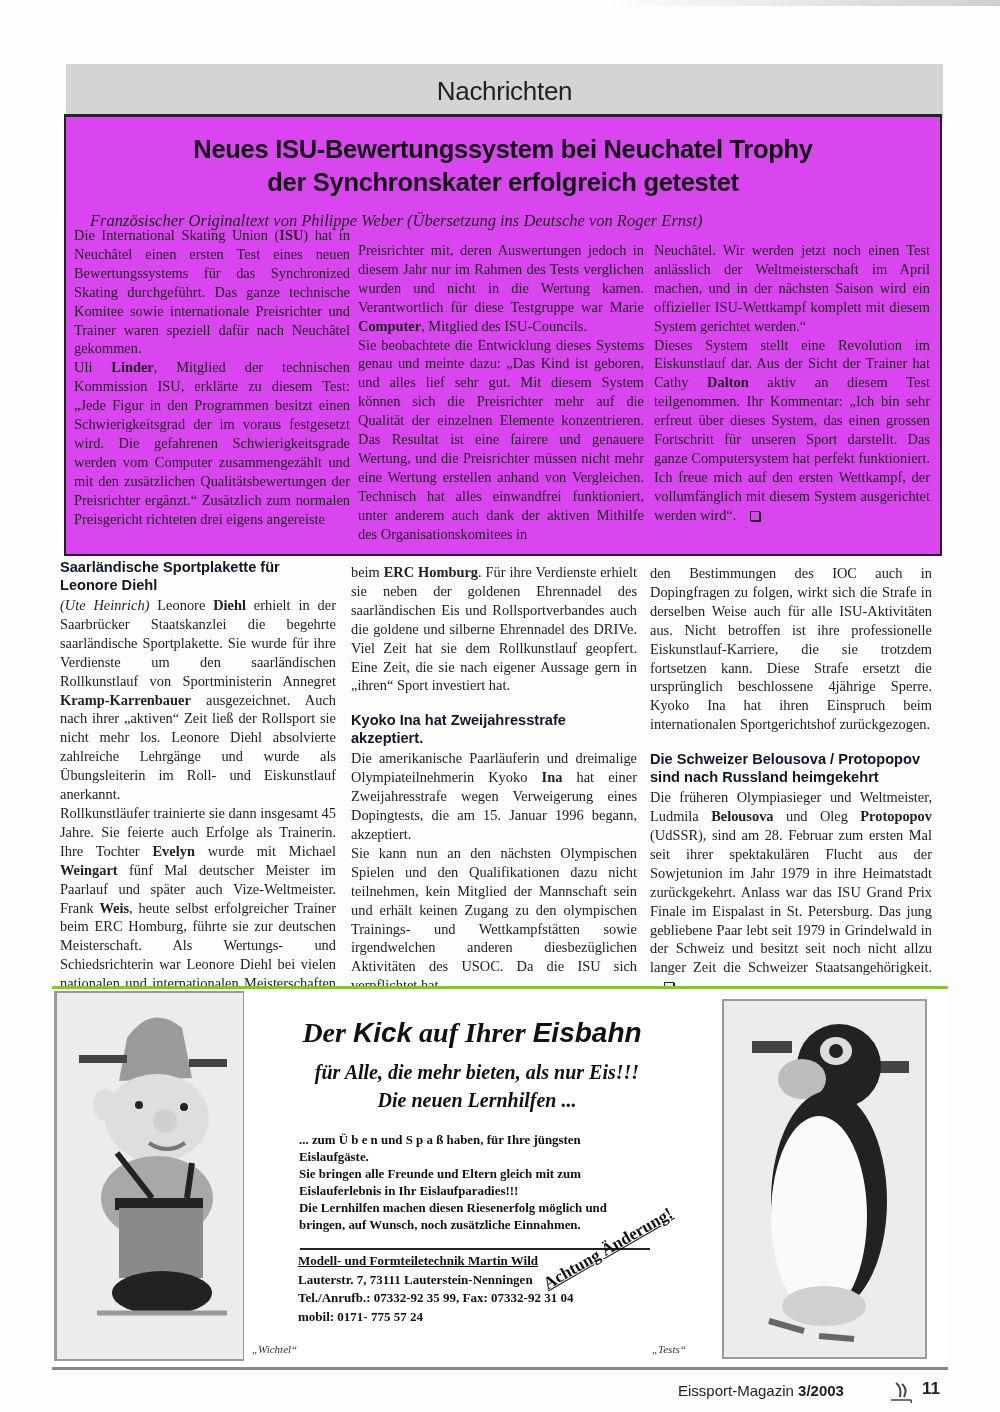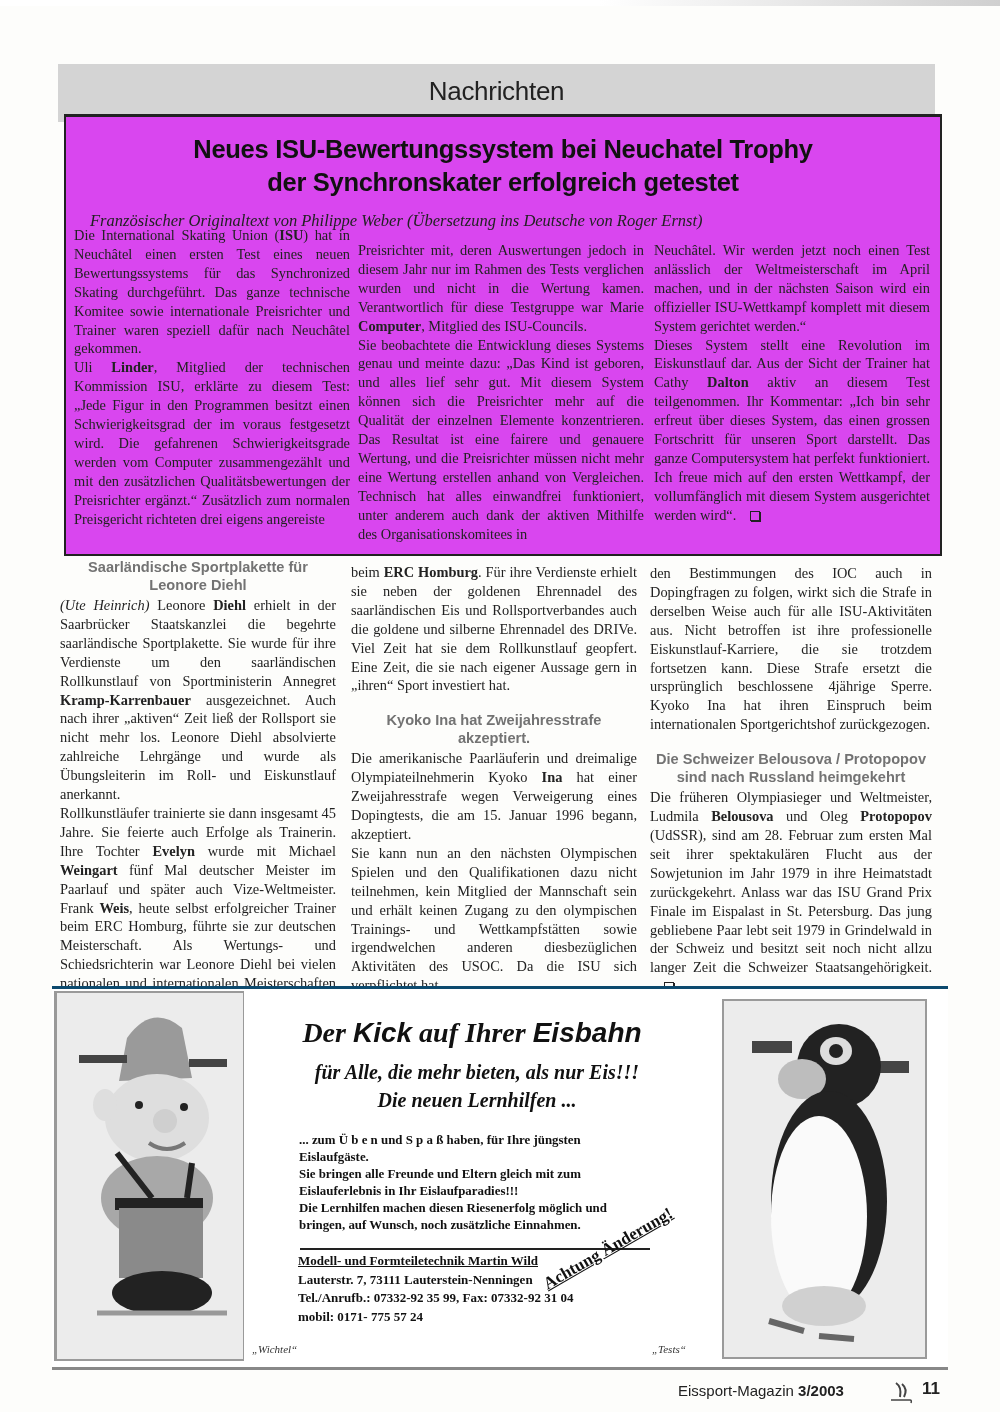--- a/index.html
+++ b/index.html
@@ -1,37 +1,37 @@
 <!DOCTYPE html>
 <html><head>
 <meta charset="utf-8">
 <style>
   * { box-sizing: border-box; margin: 0; padding: 0; }
   body { width: 1000px; height: 1412px; background: #fdfdfb; position: relative; overflow: hidden; font-family: "Liberation Serif", serif; color: #1a1a1a; }
   .topline { position: absolute; left: 0; top: 0; width: 1000px; height: 6px; background: linear-gradient(to right, #fff 0%, #fff 60%, #cfcfcf 100%); }
-  .section-bar { position: absolute; left: 58px; top: 64px; width: 877px; height: 58px; background: #d4d4d4; text-align: center; }
+  .section-bar { position: absolute; left: 66px; top: 64px; width: 877px; height: 58px; background: #d4d4d4; text-align: center; }
   .section-bar span { font-family: "Liberation Sans", sans-serif; font-size: 26px; line-height: 54px; color: #222; letter-spacing: -0.3px; }
   .main-box { position: absolute; left: 64px; top: 114px; width: 878px; height: 442px; border: 2px solid #222; border-top: 3px solid #222; background: #d946ef; }
   .headline { position: absolute; left: 0; top: 16px; width: 100%; text-align: center; font-family: "Liberation Sans", sans-serif; font-weight: bold; font-size: 25.5px; line-height: 33px; color: #111; letter-spacing: -0.3px; }
   .byline { position: absolute; left: 0; top: 94px; width: 100%; text-align: left; font-style: italic; font-size: 16.5px; color: #222; margin-left: 24px; }
   .col { position: absolute; font-size: 14.4px; line-height: 18.9px; text-align: justify; color: #222; }
   .col p { margin: 0; }
   .c1 { left: 8px; top: 109px; width: 276px; }
   .c2 { left: 292px; top: 124px; width: 286px; }
   .c3 { left: 588px; top: 124px; width: 276px; }
   .lower { position: absolute; top: 558px; font-size: 14.4px; line-height: 18.9px; text-align: justify; color: #222; }
   .l1 { left: 60px; width: 276px; }
   .l2 { left: 351px; width: 286px; top: 563px; }
   .l3 { left: 650px; width: 282px; top: 564px; }
-  .sub { font-family: "Liberation Sans", sans-serif; font-weight: bold; font-size: 14.6px; line-height: 18px; color: #737373; text-align: center; margin-bottom: 2px; }
+  .sub { font-family: "Liberation Sans", sans-serif; font-weight: bold; font-size: 14.6px; line-height: 18px; color: #0f172a; text-align: left; margin-bottom: 2px; }
   .gap { height: 16px; }
   .sq { display: inline-block; width: 10px; height: 10px; border: 1.5px solid #222; box-shadow: 1px 1px 0 #222; margin-left: 14px; vertical-align: -1px; }
   b { font-weight: bold; }
   i { font-style: italic; }
-  .ad { position: absolute; left: 52px; top: 986px; width: 896px; height: 384px; border-top: 3px solid #0c4a6e; border-bottom: 3px solid #888; background: #fff; }
+  .ad { position: absolute; left: 52px; top: 986px; width: 896px; height: 384px; border-top: 3px solid #84cc16; border-bottom: 3px solid #888; background: #fff; }
   .photo { position: absolute; background: #e9e9e9; border: 2px solid #9a9a9a; }
   .photo-l { left: 2px; top: 2px; width: 190px; height: 370px; border-left: 3px solid #999; }
   .photo-r { left: 670px; top: 10px; width: 205px; height: 360px; }
   .ad-title { position: absolute; left: 230px; top: 28px; width: 380px; text-align: center; font-family: "Liberation Serif", serif; font-weight: bold; font-style: italic; font-size: 28px; color: #111; }
   .ad-title .fancy { font-family: "Liberation Sans", sans-serif; font-style: italic; font-weight: bold; }
   .ad-sub { position: absolute; left: 200px; width: 450px; text-align: center; font-style: italic; font-weight: bold; font-size: 20px; color: #111; }
   .ad-body { position: absolute; left: 247px; top: 143px; width: 350px; font-weight: bold; font-size: 12.9px; line-height: 17px; color: #111; }
   .ad-rule { position: absolute; left: 248px; top: 259px; width: 350px; border-top: 2px solid #222; }
   .ad-contact { position: absolute; left: 246px; top: 263px; width: 360px; font-weight: bold; font-size: 13px; line-height: 18.6px; color: #111; }
   .ad-contact .u { text-decoration: underline; }

